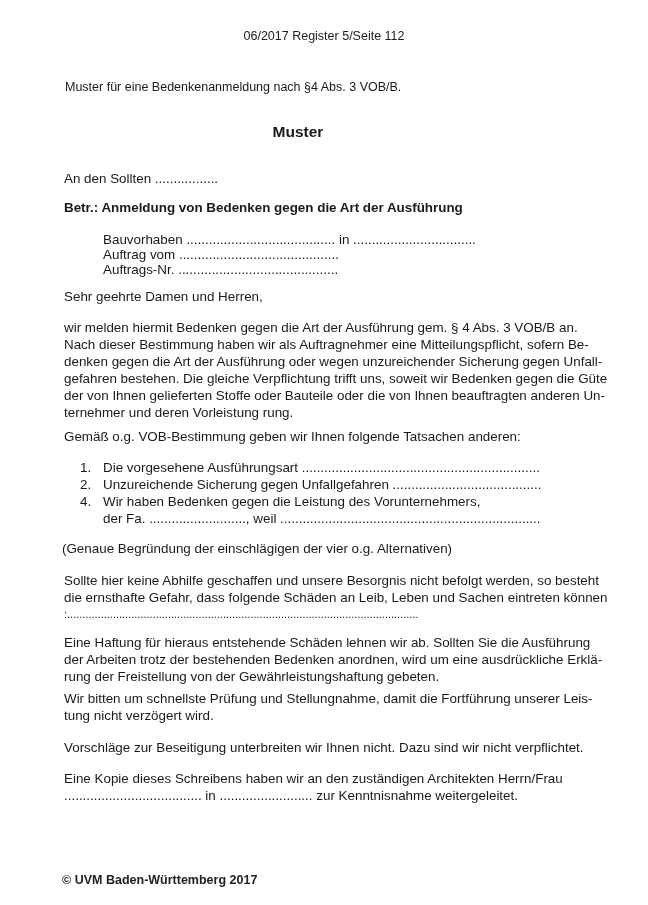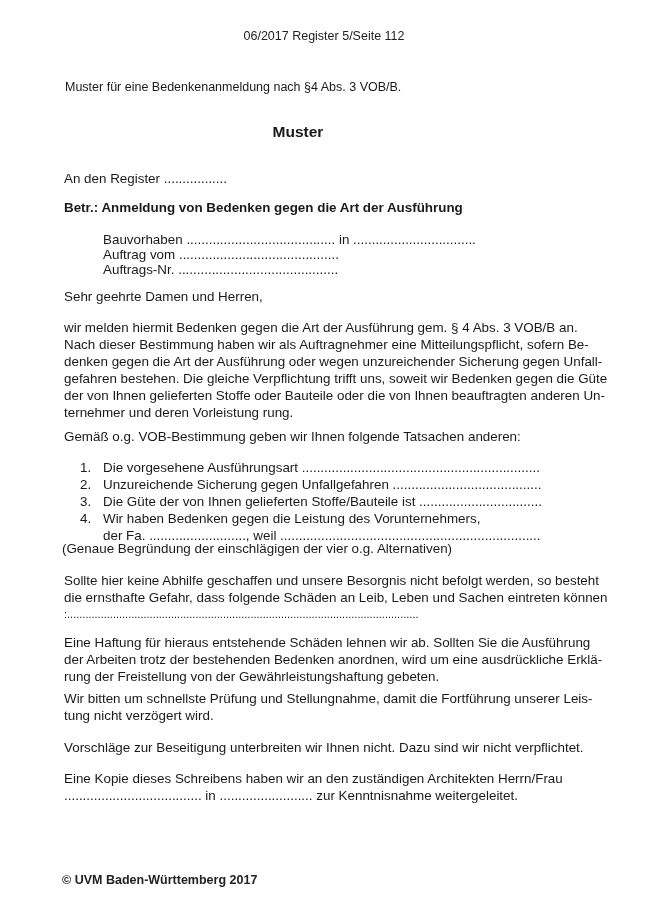--- a/index.html
+++ b/index.html
@@ -33,21 +33,21 @@
   .p7 { top: 770px; }
   .footer { top: 849px; left: 62px; font-size: 12.5px; font-weight: bold; color: #222; margin-top: 24px; }
 </style>
 </head>
 <body>
 
 <div class="abs hdr">06/2017 Register 5/Seite 112</div>
 <div class="abs intro">Muster für eine Bedenkenanmeldung nach §4 Abs. 3 VOB/B.</div>
 <div class="abs title">Muster</div>
 
-<div class="abs t13 recip">An den Register .................</div>
+<div class="abs t13 recip">An den Sollten .................</div>
 <div class="abs t13 subject">Betr.: Anmeldung von Bedenken gegen die Art der Ausführung</div>
 
 <div class="abs t13 fields">
   <div>Bauvorhaben ........................................ in .................................</div>
   <div>Auftrag vom ...........................................</div>
   <div>Auftrags-Nr. ...........................................</div>
 </div>
 
 <div class="abs t13 salut">Sehr geehrte Damen und Herren,</div>
 
@@ -61,23 +61,20 @@
 </div>
 
 <div class="abs t13 para p2">Gemäß o.g. VOB-Bestimmung geben wir Ihnen folgende Tatsachen anderen:</div>
 
 <div class="abs t13 list">
   <div class="li">
     <span class="num">1.</span><span>Die vorgesehene Ausführungsart ................................................................</span>
   </div>
   <div class="li">
     <span class="num">2.</span><span>Unzureichende Sicherung gegen Unfallgefahren ........................................</span>
-  </div>
-  <div class="li">
-    <span class="num">3.</span><span>Die Güte der von Ihnen gelieferten Stoffe/Bauteile ist .................................</span>
   </div>
   <div class="li">
     <span class="num">4.</span><span>Wir haben Bedenken gegen die Leistung des Vorunternehmers,</span>
   </div>
   <div class="li cont">der Fa. .........................., weil ......................................................................</div>
 </div>
 
 <div class="abs t13 note">(Genaue Begründung der einschlägigen der vier o.g. Alternativen)</div>
 
 <div class="abs t13 para p3">

